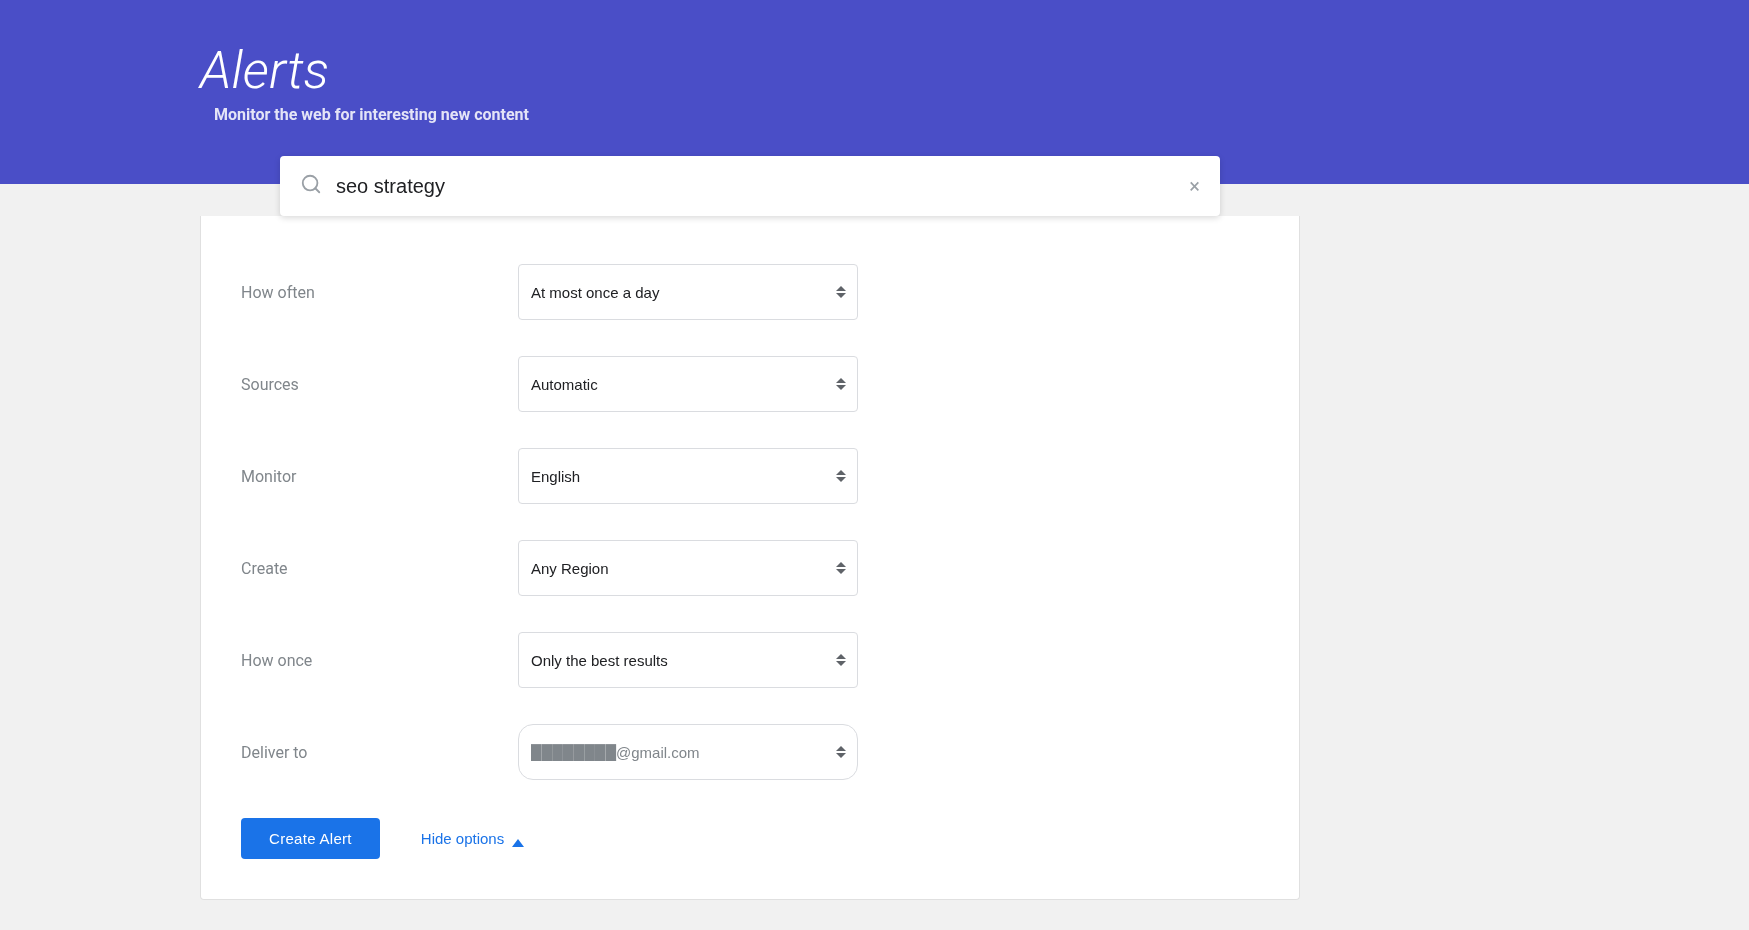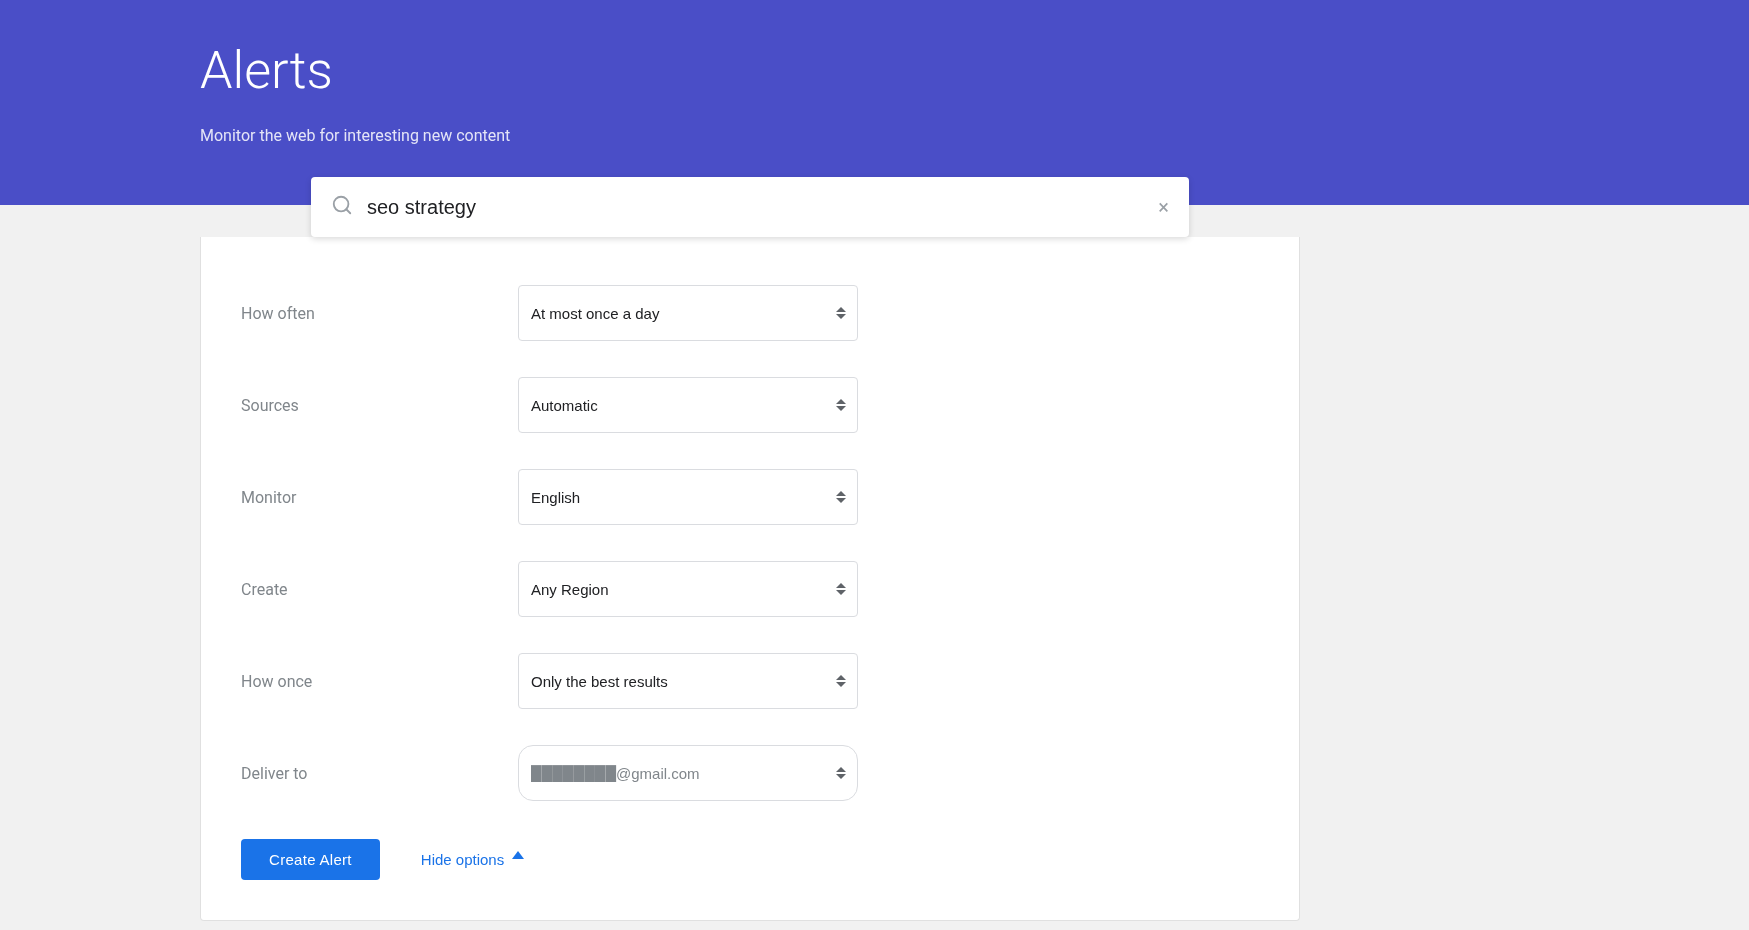--- a/index.html
+++ b/index.html
@@ -18,33 +18,35 @@
     .header {
       background-color: #4a4ec7;
       padding: 40px 0 60px 200px;
       width: 100%;
     }
 
     .header-title {
       font-size: 52px;
       font-weight: 300;
       color: #ffffff;
-      margin-bottom: 25px;
+      margin-bottom: 4px;
+      font-style: italic;
     }
 
     .header-subtitle {
       font-size: 16px;
       color: rgba(255,255,255,0.85);
-      font-weight: 400;
+      font-weight: 700;
+      margin-left: 14px;
     }
 
     .search-bar-container {
       background-color: #ffffff;
       border-radius: 4px;
-      margin: 0 111px;
+      margin: 0 80px;
       margin-top: -28px;
       display: flex;
       align-items: center;
       padding: 0 20px;
       height: 60px;
       box-shadow: 0 2px 6px rgba(0,0,0,0.15);
       position: relative;
       z-index: 10;
       max-width: 1100px;
     }
@@ -170,21 +172,21 @@
       letter-spacing: 0.02em;
     }
 
     .hide-options-btn {
       background: none;
       border: none;
       color: #1a73e8;
       font-size: 15px;
       cursor: pointer;
       display: flex;
-      align-items: flex-start;
+      align-items: flex-end;
       gap: 8px;
       font-weight: 400;
     }
 
     .triangle-up {
       width: 0;
       height: 0;
       border-left: 6px solid transparent;
       border-right: 6px solid transparent;
       border-bottom: 8px solid #1a73e8;

